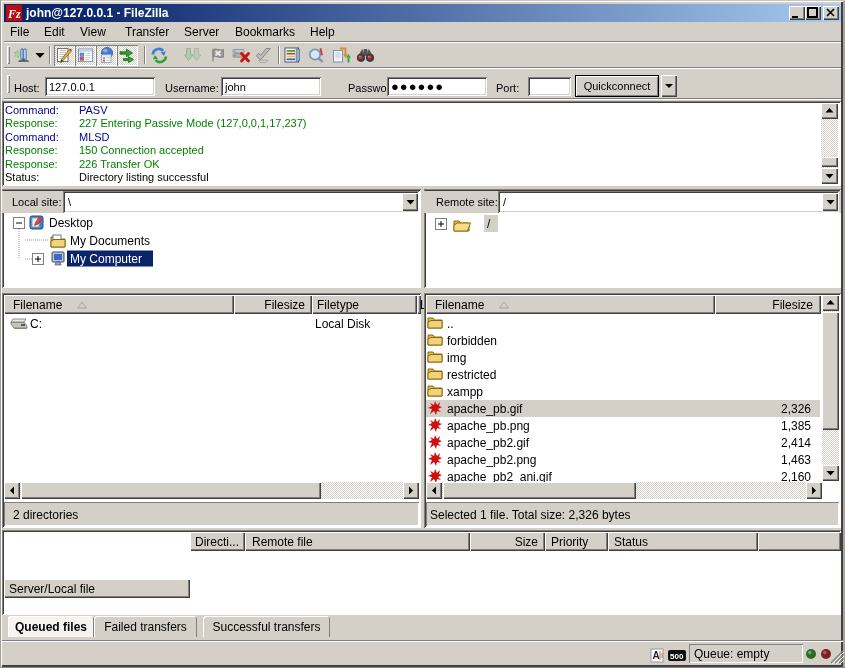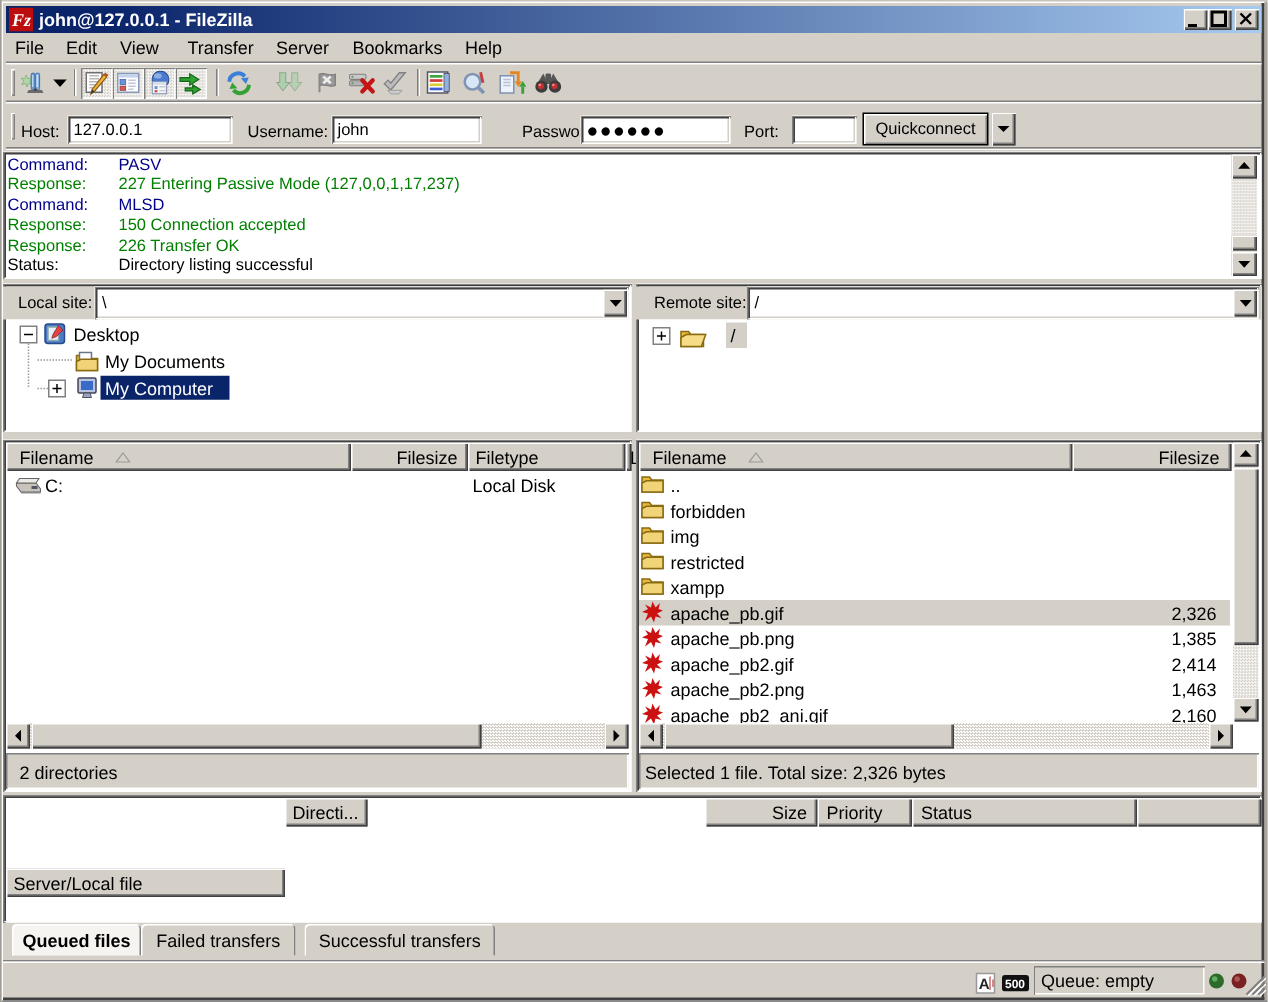--- a/index.html
+++ b/index.html
@@ -488,20 +488,23 @@
   </div>
 </div>
 
 <div class="panel" id="queue" style="left:2px; top:530px; width:839px; height:85px;">
   <div class="hcell" style="left:2px; width:186px;margin-top:47px;">
       <span style="position:absolute; left:5px; top:3px;">Server/Local file</span>
     </div>
   <div class="hcell" style="left:188px; width:55px;">
       <span style="position:absolute; left:5px; top:3px;">Directi...</span>
     </div>
+  <div class="hcell" style="left:243px; width:225px;">
+      <span style="position:absolute; left:7px; top:3px;">Remote file</span>
+    </div>
   <div class="hcell" style="left:468px; width:75px;">
       <span style="position:absolute; right:7px; top:3px;">Size</span>
     </div>
   <div class="hcell" style="left:543px; width:63px;">
       <span style="position:absolute; left:6px; top:3px;">Priority</span>
     </div>
   <div class="hcell" style="left:606px; width:150px;">
       <span style="position:absolute; left:6px; top:3px;">Status</span>
     </div>
   <div class="hcell" style="left:756px; width:83px;"></div>

